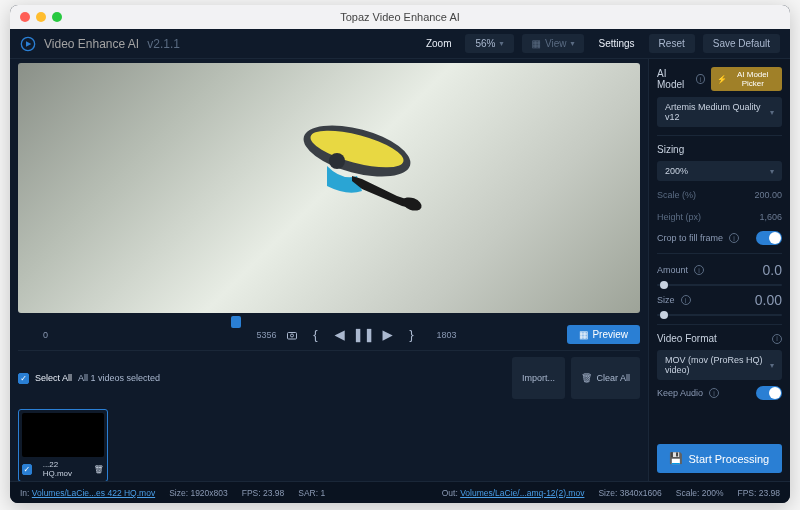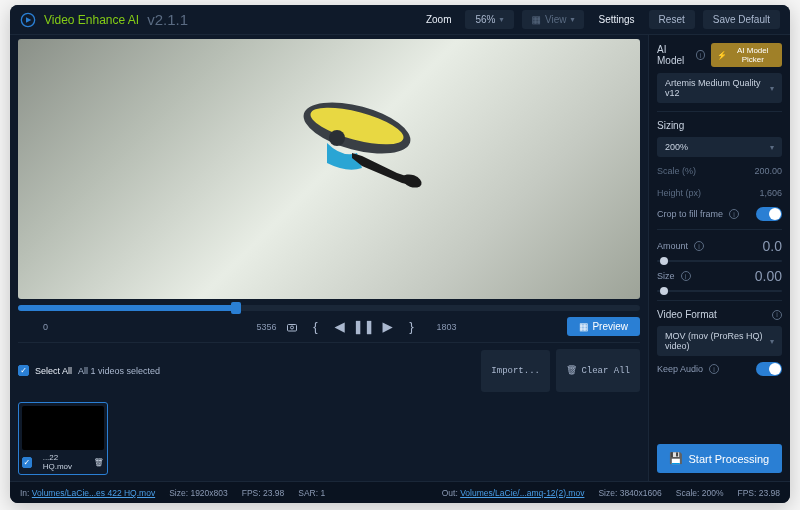--- a/index.html
+++ b/index.html
@@ -48,22 +48,22 @@
 .topbar {
   height: 30px;
   background: #0f1a2a;
   border-bottom: 1px solid #1a2738;
   display: flex;
   align-items: center;
   padding: 0 10px;
   gap: 8px;
 }
 .app-logo { width: 16px; height: 16px; }
-.app-name { font-size: 12px; color: #84cc16; font-weight: 500; }
-.app-ver { font-size: 15px; color: #5a6b82; }
+.app-name { font-size: 12px; color: #a3a3a3; font-weight: 500; }
+.app-ver { font-size: 12px; color: #5a6b82; }
 .top-spacer { flex: 1; }
 .top-btn {
   background: #1a2738; border: none; color: #aab8cf;
   padding: 4px 10px; font-size: 10px; border-radius: 3px;
   display: flex; align-items: center; gap: 4px; cursor: pointer;
 }
 .top-btn.dim { color: #5a6b82; }
 .top-link { font-size: 10px; color: #e8eef7; padding: 0 6px; }
 .content { flex: 1; display: flex; min-height: 0; }
 .main {
@@ -114,21 +114,21 @@
 }
 .listbar {
   display: flex; align-items: center; gap: 6px;
   padding: 6px 0; border-top: 1px solid #1a2738;
   font-size: 9px; color: #aab8cf;
 }
 .listbar .accent { color: #e8eef7; font-weight: 500; }
 .listbar-btn {
   background: #1a2738; border: none; color: #aab8cf;
   padding: 16px 10px; font-size: 9px; border-radius: 3px; cursor: pointer;
-  display: flex; align-items: center; gap: 4px; font-family: Liberation Mono, monospace;
+  display: flex; align-items: center; gap: 4px;
 }
 .thumbs { display: flex; gap: 6px; padding: 4px 0 6px 0; }
 .thumb {
   width: 90px; border: 1px solid #2a7fd4; border-radius: 3px;
   padding: 3px; display: flex; flex-direction: column; gap: 3px;
 }
 .thumb-img { height: 44px; background: #000; border-radius: 2px; }
 .thumb-row { display: flex; align-items: center; gap: 11px; font-size: 8px; }
 .cb {
   width: 11px; height: 11px; border: 1px solid #5a6b82;
@@ -196,20 +196,28 @@
 }
 .statusbar a { color: #4a9fe8; text-decoration: underline; }
 .stat-spacer { flex: 1; }
 .chevron { font-size: 8px; color: #5a6b82; }
 .sep { height: 1px; background: #1a2738; margin: 2px 0; }
 </style>
 </head>
 <body>
 
 <div class="window">
+  <div class="titlebar">
+    <div class="traffic">
+      <span class="tl-close"></span>
+      <span class="tl-min"></span>
+      <span class="tl-max"></span>
+    </div>
+    <div class="titlebar-title">Topaz Video Enhance AI</div>
+  </div>
 
   <div class="topbar">
     <svg class="app-logo" viewBox="0 0 24 24">
         <circle cx="12" cy="12" r="10" fill="none" stroke="#2a7fd4" stroke-width="2"></circle>
         <path d="M9 8l8 4-8 4z" fill="#2a7fd4"></path>
       </svg>
     <span class="app-name">Video Enhance AI</span>
     <span class="app-ver">v2.1.1</span>
     <div class="top-spacer"></div>
     <span class="top-link">Zoom</span>

